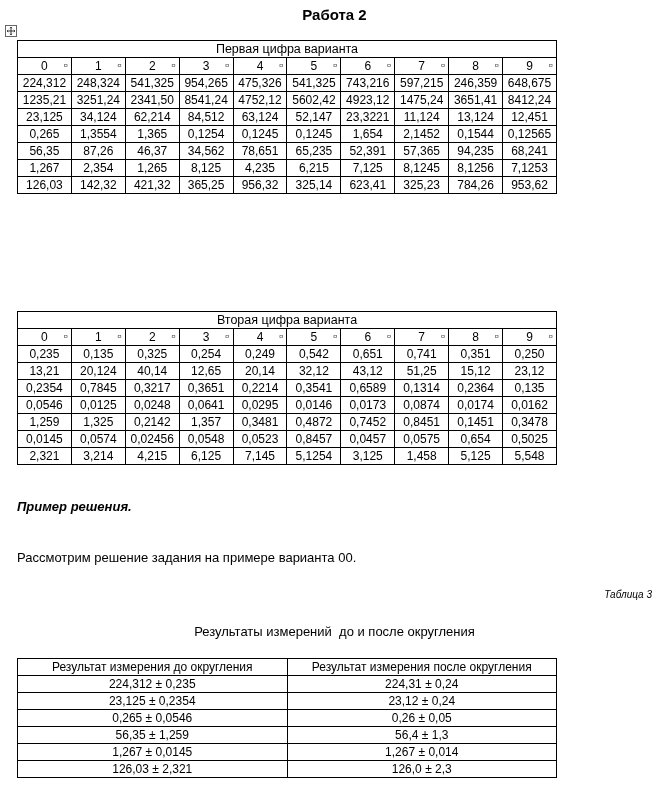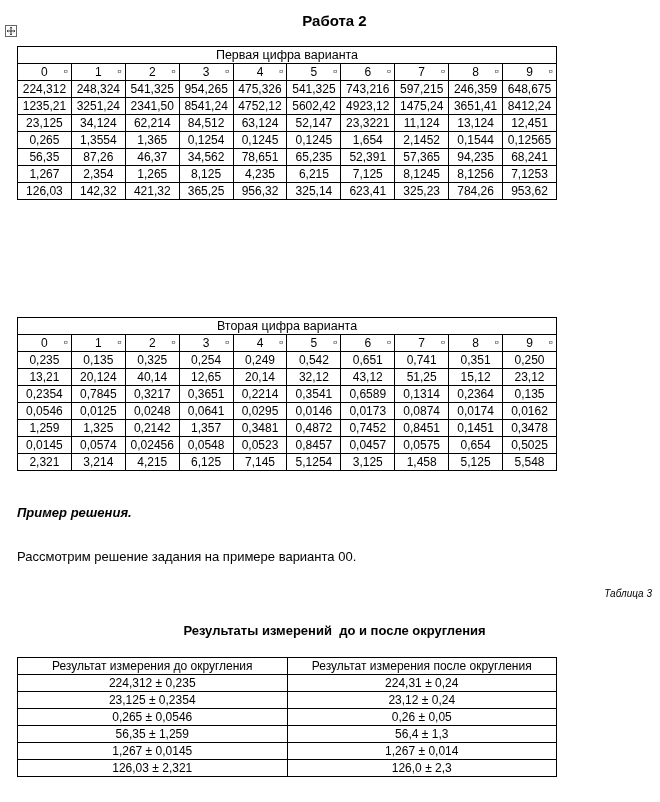--- a/index.html
+++ b/index.html
@@ -3,21 +3,21 @@
 <meta charset="utf-8">
 <style>
   * { margin: 0; padding: 0; box-sizing: border-box; }
   html, body { background: #fff; }
   body {
     width: 660px; height: 802px;
     position: relative; overflow: hidden;
     font-family: "Liberation Sans", sans-serif;
     color: #000;
   }
-  .page { padding: 12px 8px 0 17px; }
+  .page { padding: 6px 8px 0 17px; }
 
   .doc-title {
     text-align: center;
     font-size: 15px; font-weight: bold;
     line-height: 18px;
   }
 
   .move-handle { position: absolute; left: 5px; top: 23px; width: 12px; height: 12px; }
 
   table {
@@ -44,31 +44,31 @@
 
   .table-first  { margin-top: 16px; }
   .table-second { margin-top: 117px; }
 
   .example-heading {
     margin-top: 34px;
     font-size: 13px; font-weight: bold; font-style: italic;
     line-height: 16px;
   }
   .example-body {
-    margin-top: 28px;
+    margin-top: 35px;
     font-size: 13px; line-height: 16px;
   }
   .table3-label {
     margin-top: 21px;
     font-size: 10px; font-style: italic;
     text-align: right; line-height: 16px;
   }
   .table3-title {
     margin-top: 21px;
-    font-size: 13px; font-weight: bold;
+    font-size: 13px; font-weight: normal;
     text-align: center; line-height: 16px;
     white-space: pre;
   }
   .table-results { margin-top: 18px; }
 </style>
 </head>
 <body>
 
 <span class="move-handle">
   <svg width="12" height="12" viewBox="0 0 12 12">

